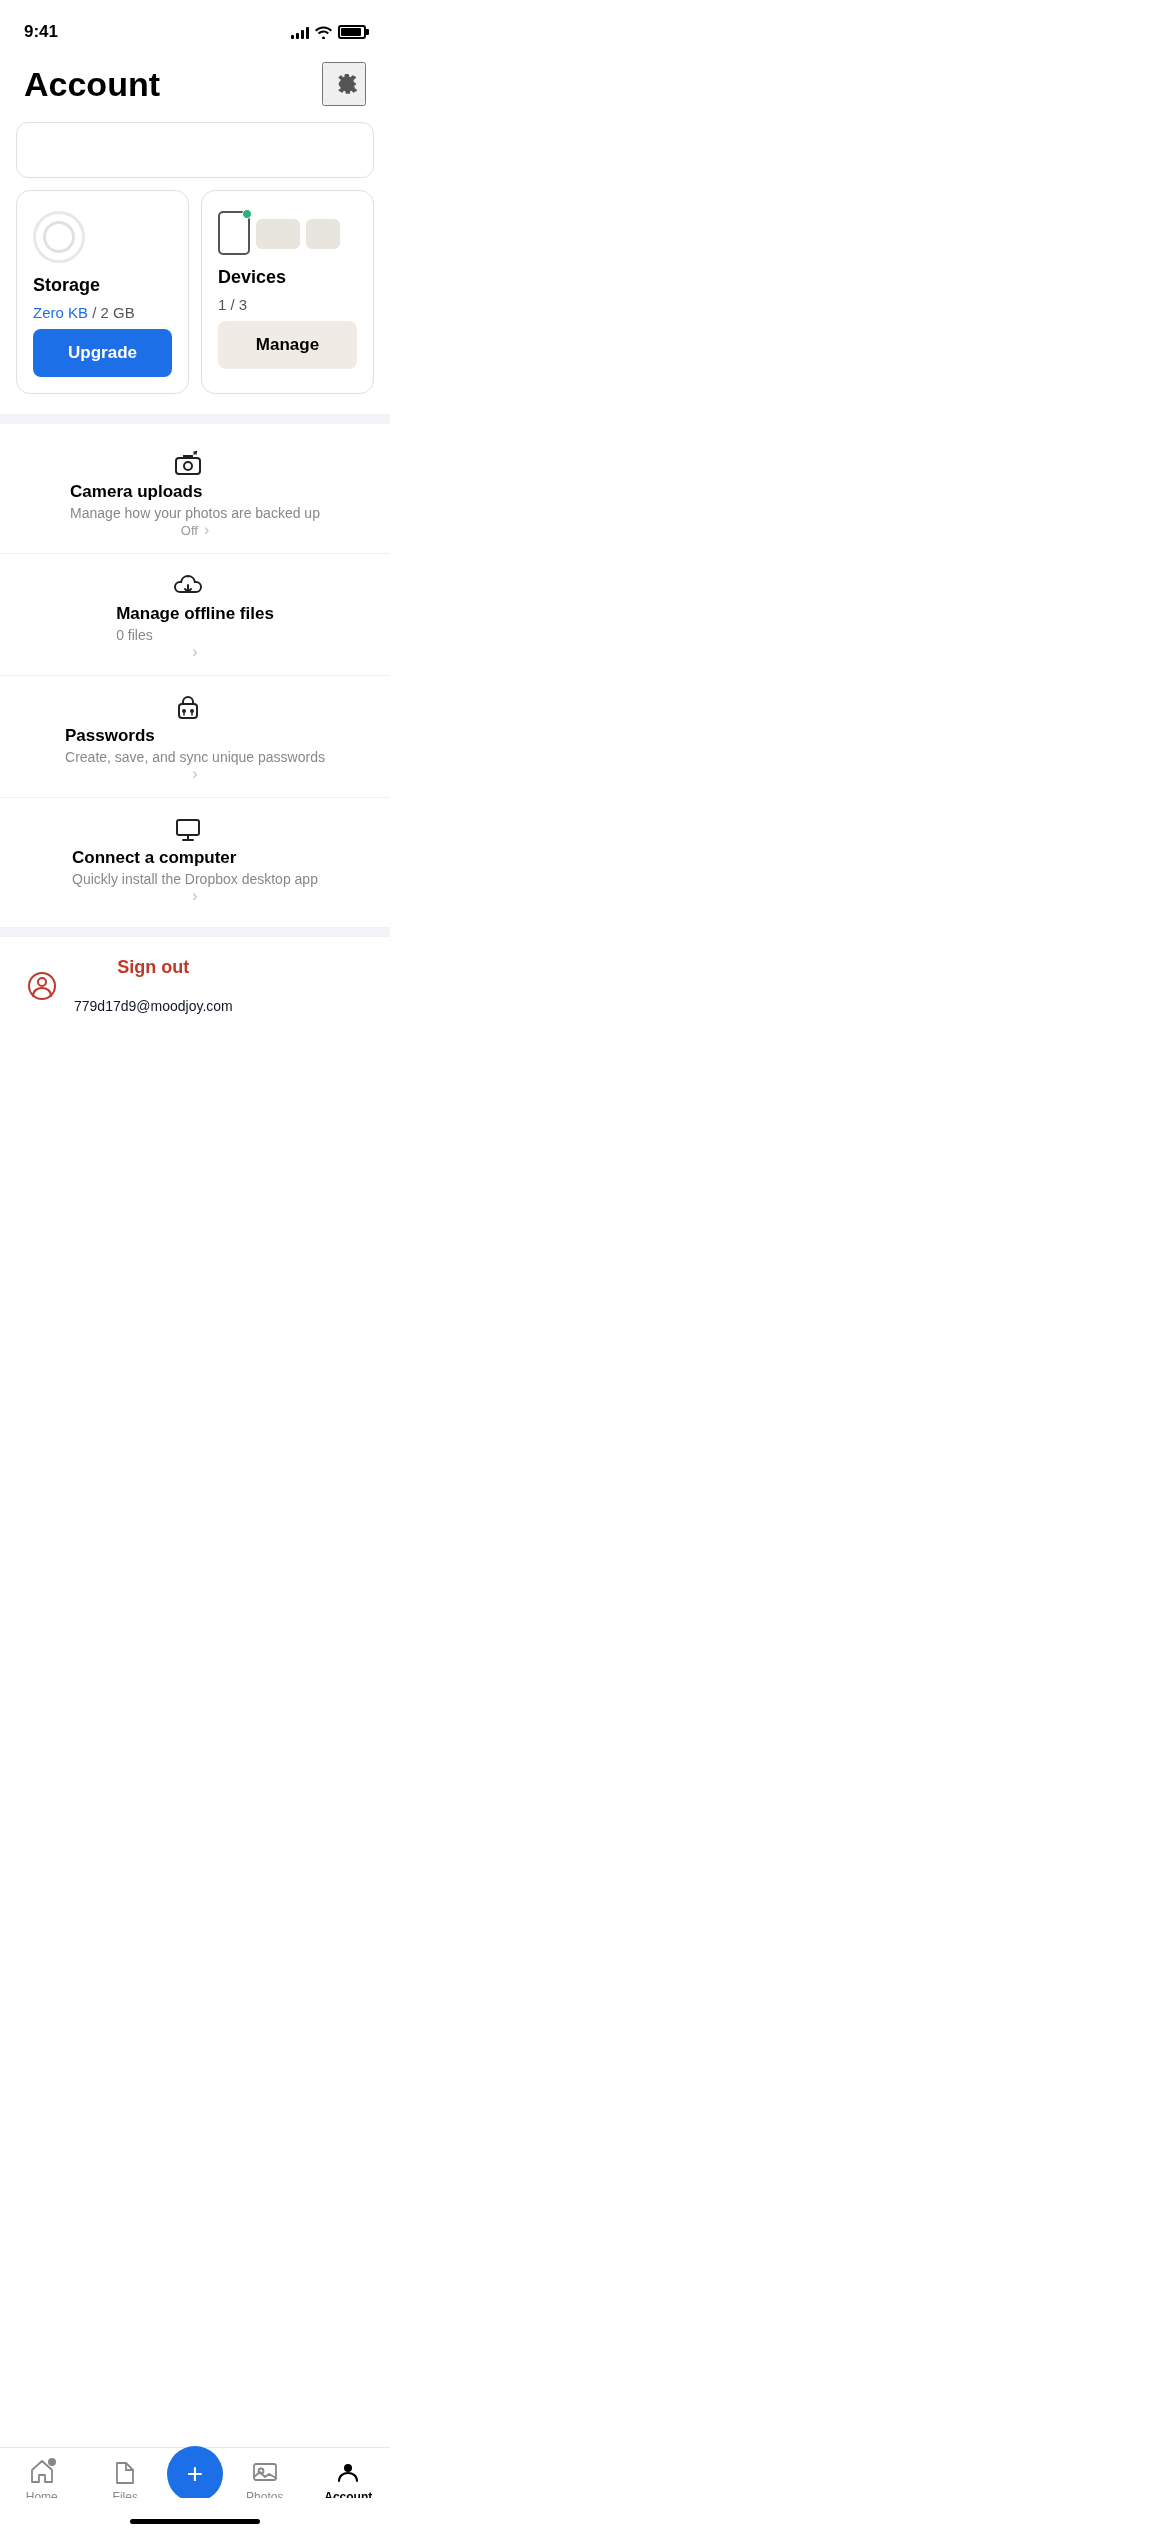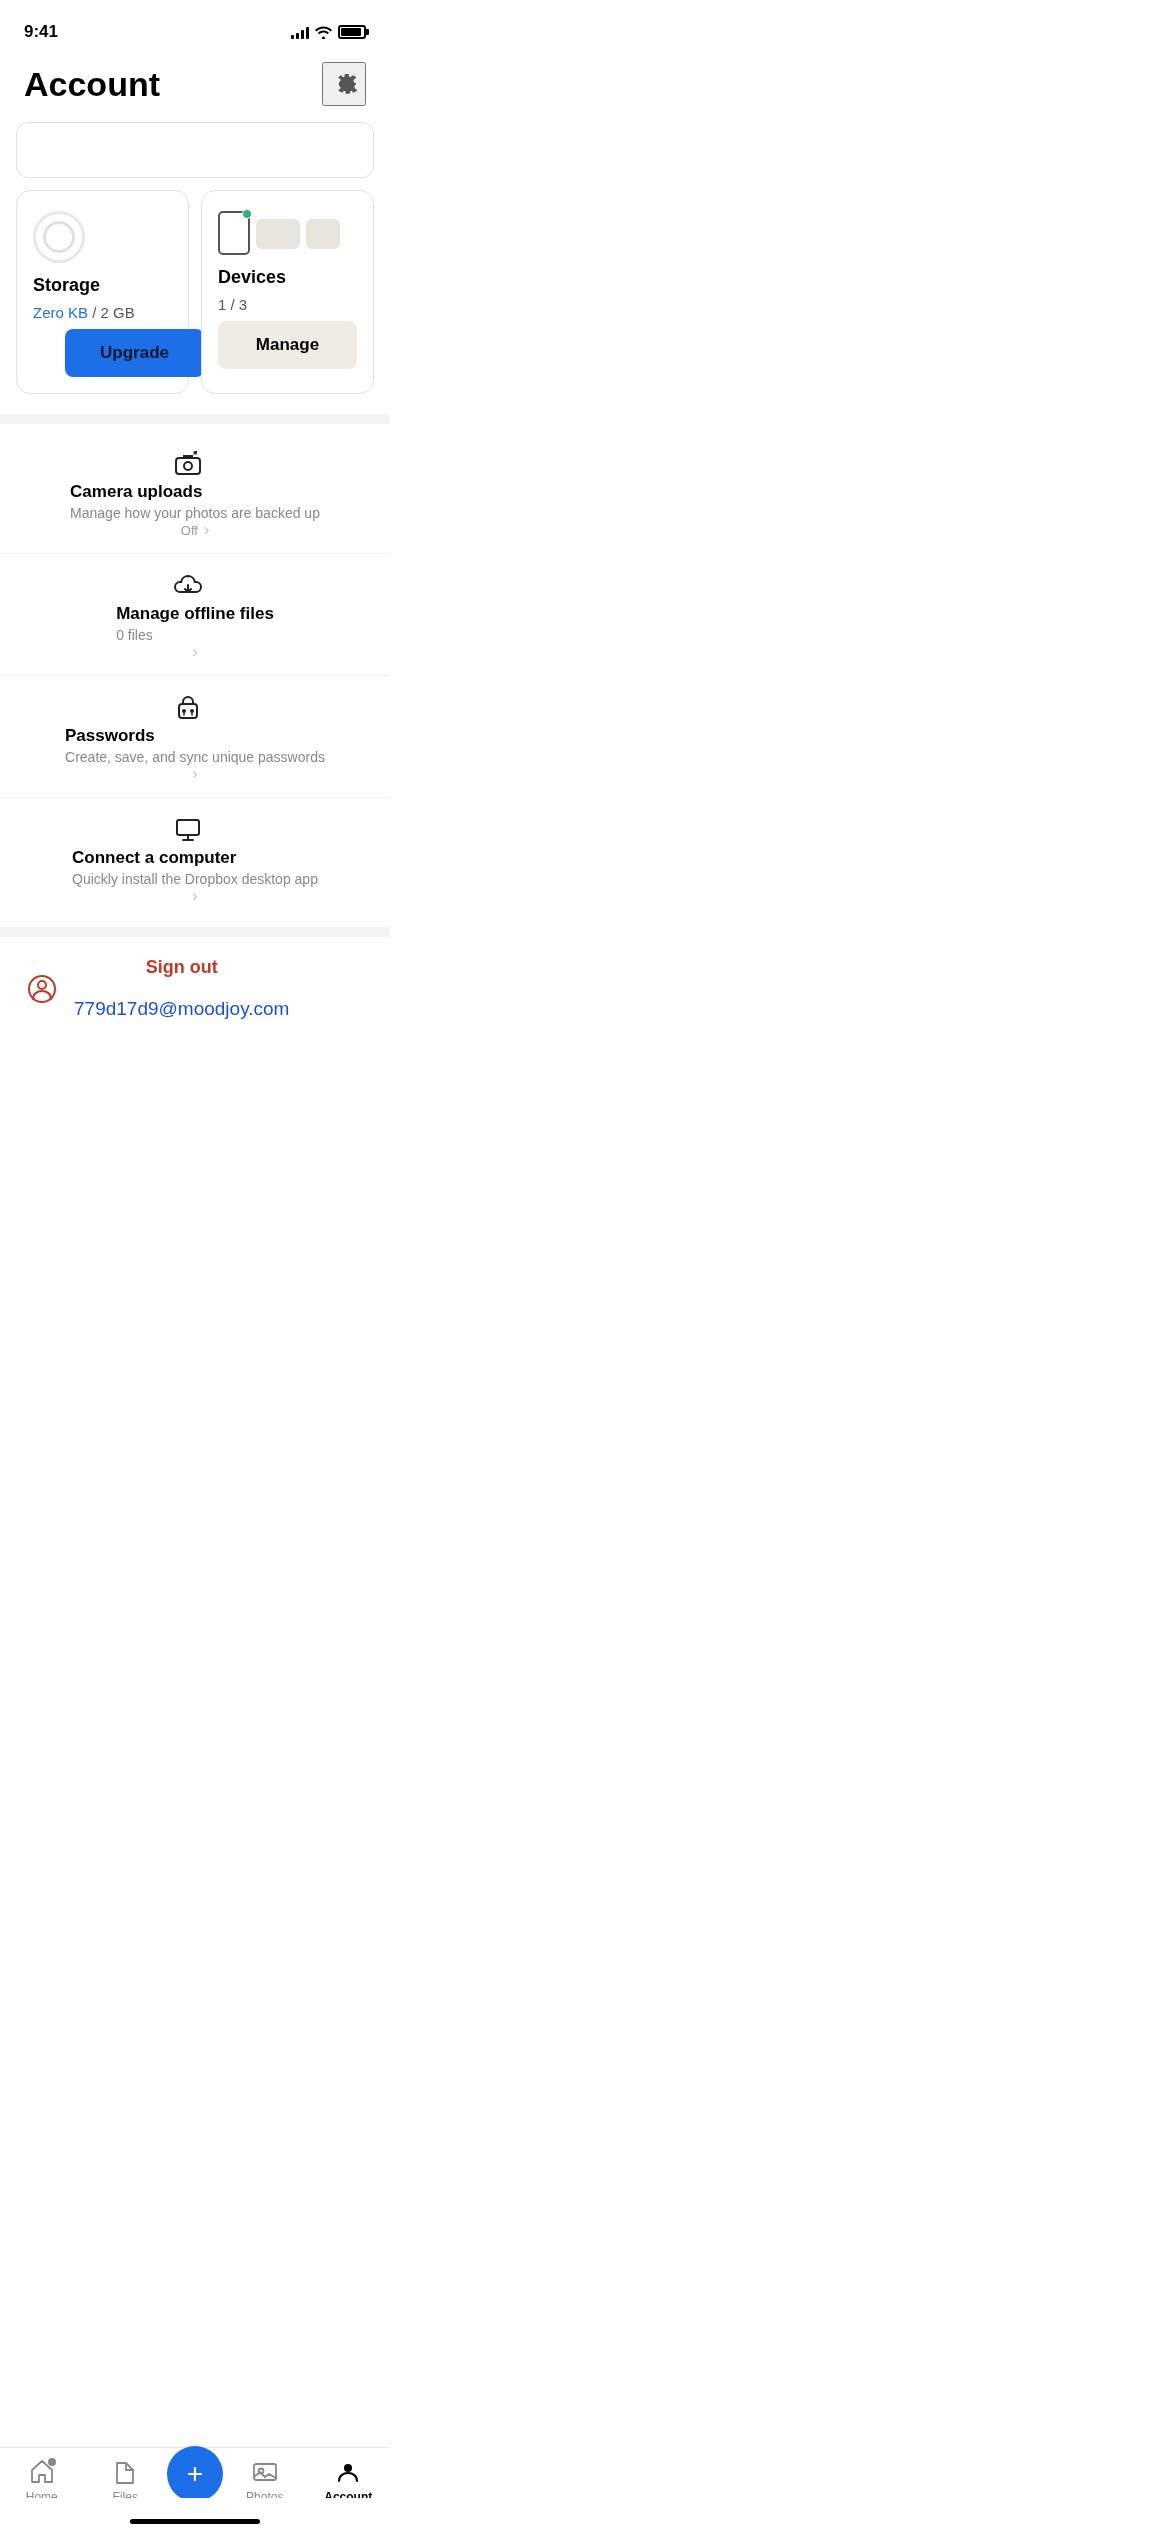--- a/index.html
+++ b/index.html
@@ -149,30 +149,29 @@
     }
     .card-subtitle {
       font-size: 15px;
       color: #555;
     }
     .card-subtitle .highlight {
       color: #1d6fe8;
     }
     .upgrade-btn {
       background: #1d6fe8;
-      color: #0f172a;
+      color: #ffffff;
       border: none;
       border-radius: 8px;
       padding: 14px 0;
       font-size: 17px;
       font-weight: 600;
       width: 100%;
       cursor: pointer;
       text-align: center;
-      margin-left: 32px;
     }
 
     
     .devices-icon-row {
       display: flex;
       align-items: flex-start;
       gap: 6px;
       margin-bottom: 4px;
       position: relative;
     }
@@ -317,22 +316,22 @@
       flex-direction: column;
       gap: 20px;
       align-items: center;
     }
     .signout-label {
       font-size: 18px;
       font-weight: 700;
       color: #c0392b;
     }
     .signout-email {
-      font-size: 19px;
-      color: #1d4ed8;
+      font-size: 14px;
+      color: #0f172a;
     }
 
     
     .bottom-nav {
       position: fixed;
       bottom: 0;
       left: 0;
       width: 390px;
       background: #fff;
       border-top: 1px solid #e8e8e8;

